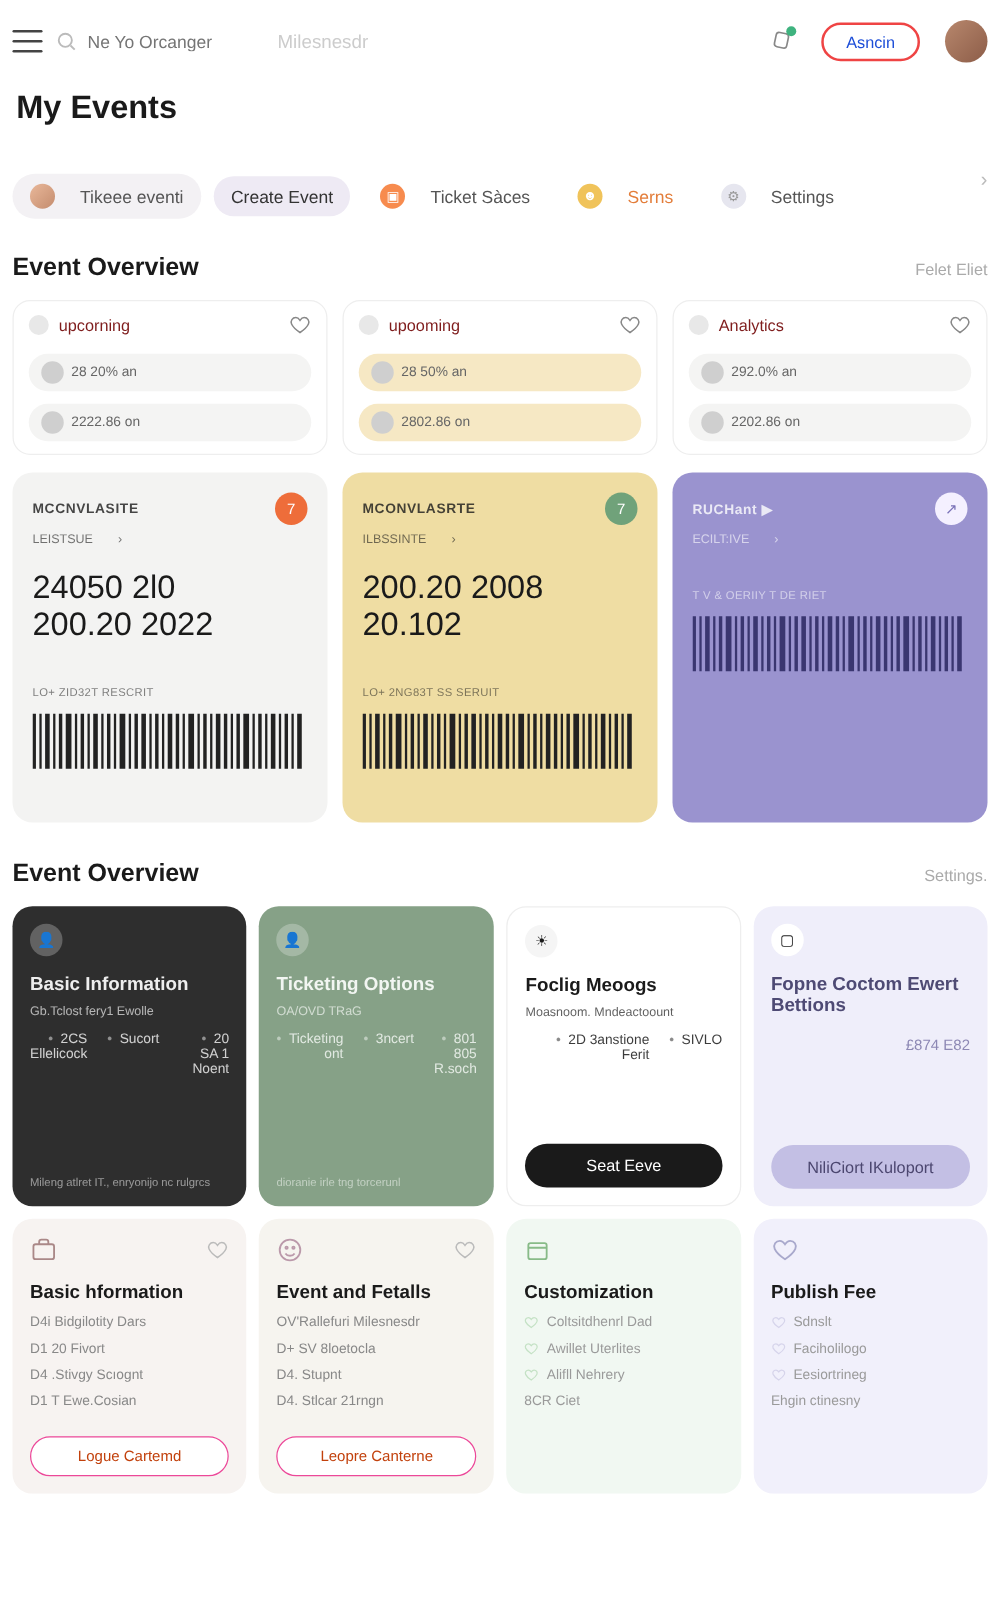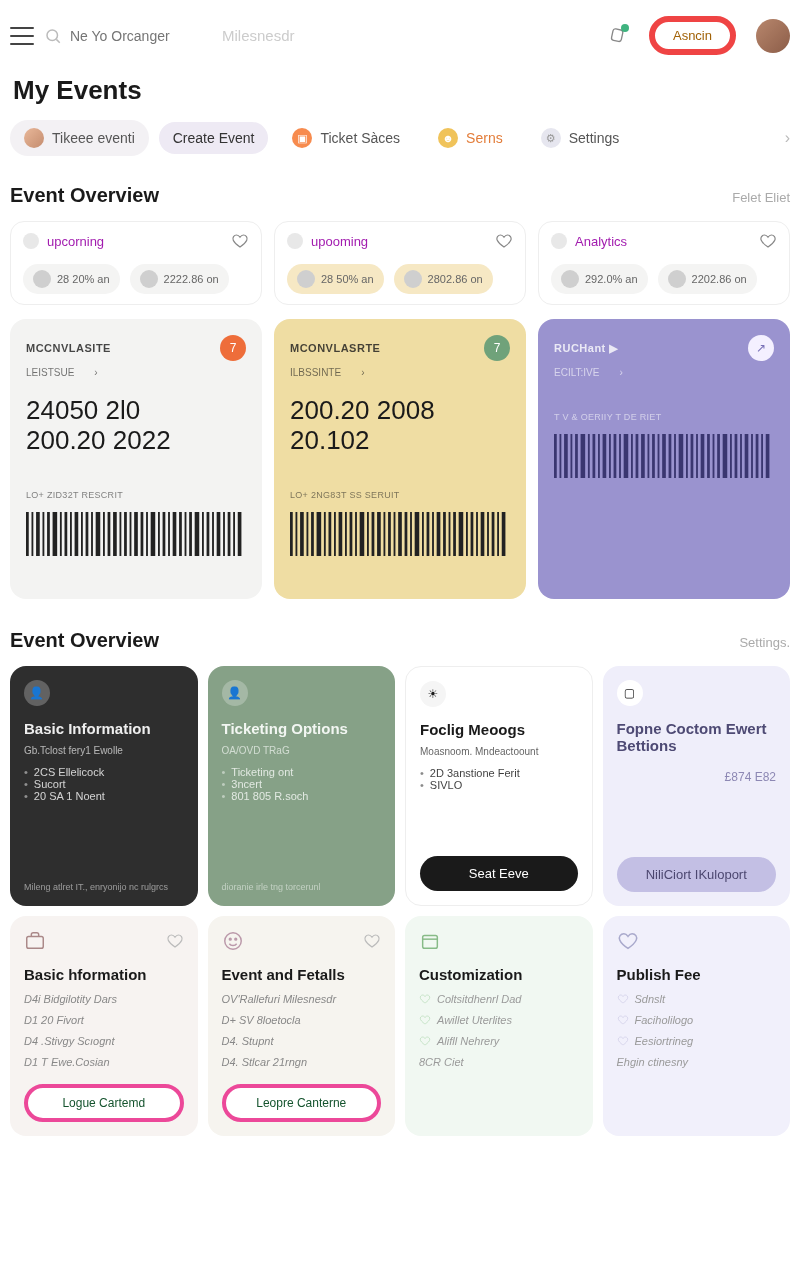--- a/index.html
+++ b/index.html
@@ -8,50 +8,50 @@
 
 .header { display:flex; align-items:center; gap:10px; padding:4px 0 16px 0; }
 .hamburger { width:24px; height:18px; display:flex; flex-direction:column; justify-content:space-between; cursor:pointer;}
 .hamburger span{height:2px;background:#444;border-radius:1px;}
 .search-wrap{display:flex;align-items:center;gap:8px;flex:1;color:#bbb;}
 .search-wrap input{border:none;outline:none;font-size:14px;color:#bbb;width:130px;}
 .search-icon{width:18px;height:18px;}
 .search-sep{margin:0 14px;color:#ccc;font-size:15px;}
 .notif{position:relative;width:20px;height:20px;}
 .notif-dot{position:absolute;top:-2px;right:-2px;width:8px;height:8px;border-radius:50%;background:#3fb37f;}
-.btn-hdr{margin-left:12px;padding:6px 18px;border:6px solid #ef4444;border-radius:20px;font-size:13px;color:#a16207;background:#fff;cursor:pointer;}
+.btn-hdr{margin-left:12px;padding:6px 18px;border:2px solid #ef4444;border-radius:20px;font-size:13px;color:#1d4ed8;background:#fff;cursor:pointer;}
 .avatar-hdr{width:34px;height:34px;border-radius:50%;background:linear-gradient(135deg,#b8876d,#8c5d48);margin-left:10px;}
 
 .page-title{font-size:26px;font-weight:700;margin:4px 0 14px 3px;}
 
 
 .tabs{display:flex;align-items:center;gap:10px;margin-bottom:28px;}
-.tab{display:flex;align-items:center;gap:8px;padding:8px 14px;border-radius:20px;font-size:14px;color:#555;cursor:pointer;white-space:nowrap;}
+.tab{display:flex;align-items:center;gap:20px;padding:8px 14px;border-radius:20px;font-size:14px;color:#555;cursor:pointer;white-space:nowrap;margin-top:24px;}
 .tab.active{background:#eeeaf4;color:#333;}
 .tab .tab-ico{width:20px;height:20px;border-radius:50%;display:flex;align-items:center;justify-content:center;font-size:11px;}
 .tab-avatar{background:linear-gradient(135deg,#e9b89a,#c48c6e);}
 .tab-ico.orange{background:#f78b4e;color:#fff;}
 .tab-ico.yellow{background:#f0c35a;color:#fff;}
 .tab-ico.grey{background:#e6e6ef;color:#999;}
 .tabs .chev{margin-left:auto;color:#bbb;font-size:16px;}
 .tab.sales{color:#e37d3a;}
 .tab.plain{background:#f3f1f4;}
 
 .section-hdr{display:flex;justify-content:space-between;align-items:baseline;margin:6px 0 14px 0;}
 .section-hdr h2{font-size:20px;font-weight:700;}
 .section-hdr .lnk{color:#aaa;font-size:13px;cursor:pointer;}
 
 
 .ov-row{display:flex;gap:12px;margin-bottom:14px;}
 .ov-card{flex:1;border:1px solid #eee;border-radius:14px;padding:10px 12px;}
 .ov-top{display:flex;align-items:center;justify-content:space-between;margin-bottom:14px;}
-.ov-top .lbl{display:flex;align-items:center;gap:8px;font-size:13px;color:#a21caf;}
+.ov-top .lbl{display:flex;align-items:center;gap:8px;font-size:13px;color:#7f1d1d;}
 .ov-top .dot{width:16px;height:16px;border-radius:50%;background:#e8e8e8;}
 .heart{width:18px;height:18px;}
-.chips{display:flex;gap:10px;}
+.chips{display:flex;gap:10px;flex-direction:column;}
 .chip{display:flex;align-items:center;gap:6px;background:#f4f4f3;border-radius:18px;padding:6px 10px;font-size:11px;color:#666;}
 .chip .cdot{width:18px;height:18px;border-radius:50%;background:#cfcfcf;}
 .chip.cream{background:#f6e8c4;}
 
 
 .tk-row{display:flex;gap:12px;margin-bottom:30px;}
 .tk-card{flex:1;border-radius:16px;padding:16px 16px 12px 16px;display:flex;flex-direction:column;min-height:280px;}
 .tk-card.grey{background:#f3f3f2;}
 .tk-card.cream{background:#efdda3;}
 .tk-card.purple{background:#9a93cf;color:#fff;}
@@ -73,36 +73,36 @@
 .gcard{border-radius:16px;padding:14px 14px 14px 14px;min-height:240px;display:flex;flex-direction:column;}
 .gcard.dark{background:#2e2e2e;color:#eee;}
 .gcard.green{background:#86a187;color:#f2f6f2;}
 .gcard.white{background:#fff;border:1px solid #eee;}
 .gcard.lav{background:#efeefa;}
 .gcard .gico{width:26px;height:26px;border-radius:50%;background:rgba(255,255,255,.25);display:flex;align-items:center;justify-content:center;font-size:12px;margin-bottom:14px;}
 .gcard.white .gico{background:#f5f5f5;}
 .gcard.lav .gico{background:#fff;}
 .gcard h3{font-size:15px;font-weight:600;margin-bottom:8px;}
 .gcard .sub{font-size:10px;opacity:.7;margin-bottom:10px;}
-.gcard ul{list-style:none;display:flex;flex-direction:column;gap:0;font-size:11px;opacity:.85;}
+.gcard ul{list-style:none;display:flex;flex-direction:row;gap:16px;font-size:11px;opacity:.85;text-align:right;}
 .gcard ul li::before{content:"•";margin-right:6px;opacity:.6;}
 .gcard .btn{margin-top:auto;background:#1a1a1a;color:#fff;border:none;border-radius:22px;padding:10px 0;font-size:13px;cursor:pointer;}
 .gcard.lav .btn{background:#c3bfe4;color:#4c4770;}
 .gcard .ftxt{margin-top:auto;font-size:9px;opacity:.55;}
 .gcard.lav .price{font-size:12px;color:#8d88b4;margin:8px 0 12px 0;text-align:right;}
 
 
 .bcard{border-radius:16px;padding:14px;min-height:220px;display:flex;flex-direction:column;}
 .bcard .bhd{display:flex;justify-content:space-between;align-items:center;margin-bottom:14px;}
 .bcard .bico{width:22px;height:22px;}
 .bcard h3{font-size:15px;font-weight:700;margin-bottom:10px;}
-.bcard ul{list-style:none;display:flex;flex-direction:column;gap:9px;font-size:11px;color:#888;font-style:italic;}
+.bcard ul{list-style:none;display:flex;flex-direction:column;gap:9px;font-size:11px;color:#888;}
 .bcard ul li{display:flex;align-items:center;gap:6px;}
 .bcard ul li .hmini{width:12px;height:12px;opacity:.5;}
-.bcard .bbtn{margin-top:auto;background:#fff;border:4px solid #ec4899;border-radius:20px;padding:8px 0;font-size:12px;color:#14532d;cursor:pointer;}
+.bcard .bbtn{margin-top:auto;background:#fff;border:1px solid #ec4899;border-radius:20px;padding:8px 0;font-size:12px;color:#c2410c;cursor:pointer;}
 .bc1{background:#f7f3f1;}
 .bc2{background:#f6f4ef;}
 .bc3{background:#f1f8f2;}
 .bc4{background:#f1f0fb;}
 .bc3 ul li,.bc4 ul li{color:#9a9a9a;}
 </style>
 </head>
 <body>
 
 <div class="header">

